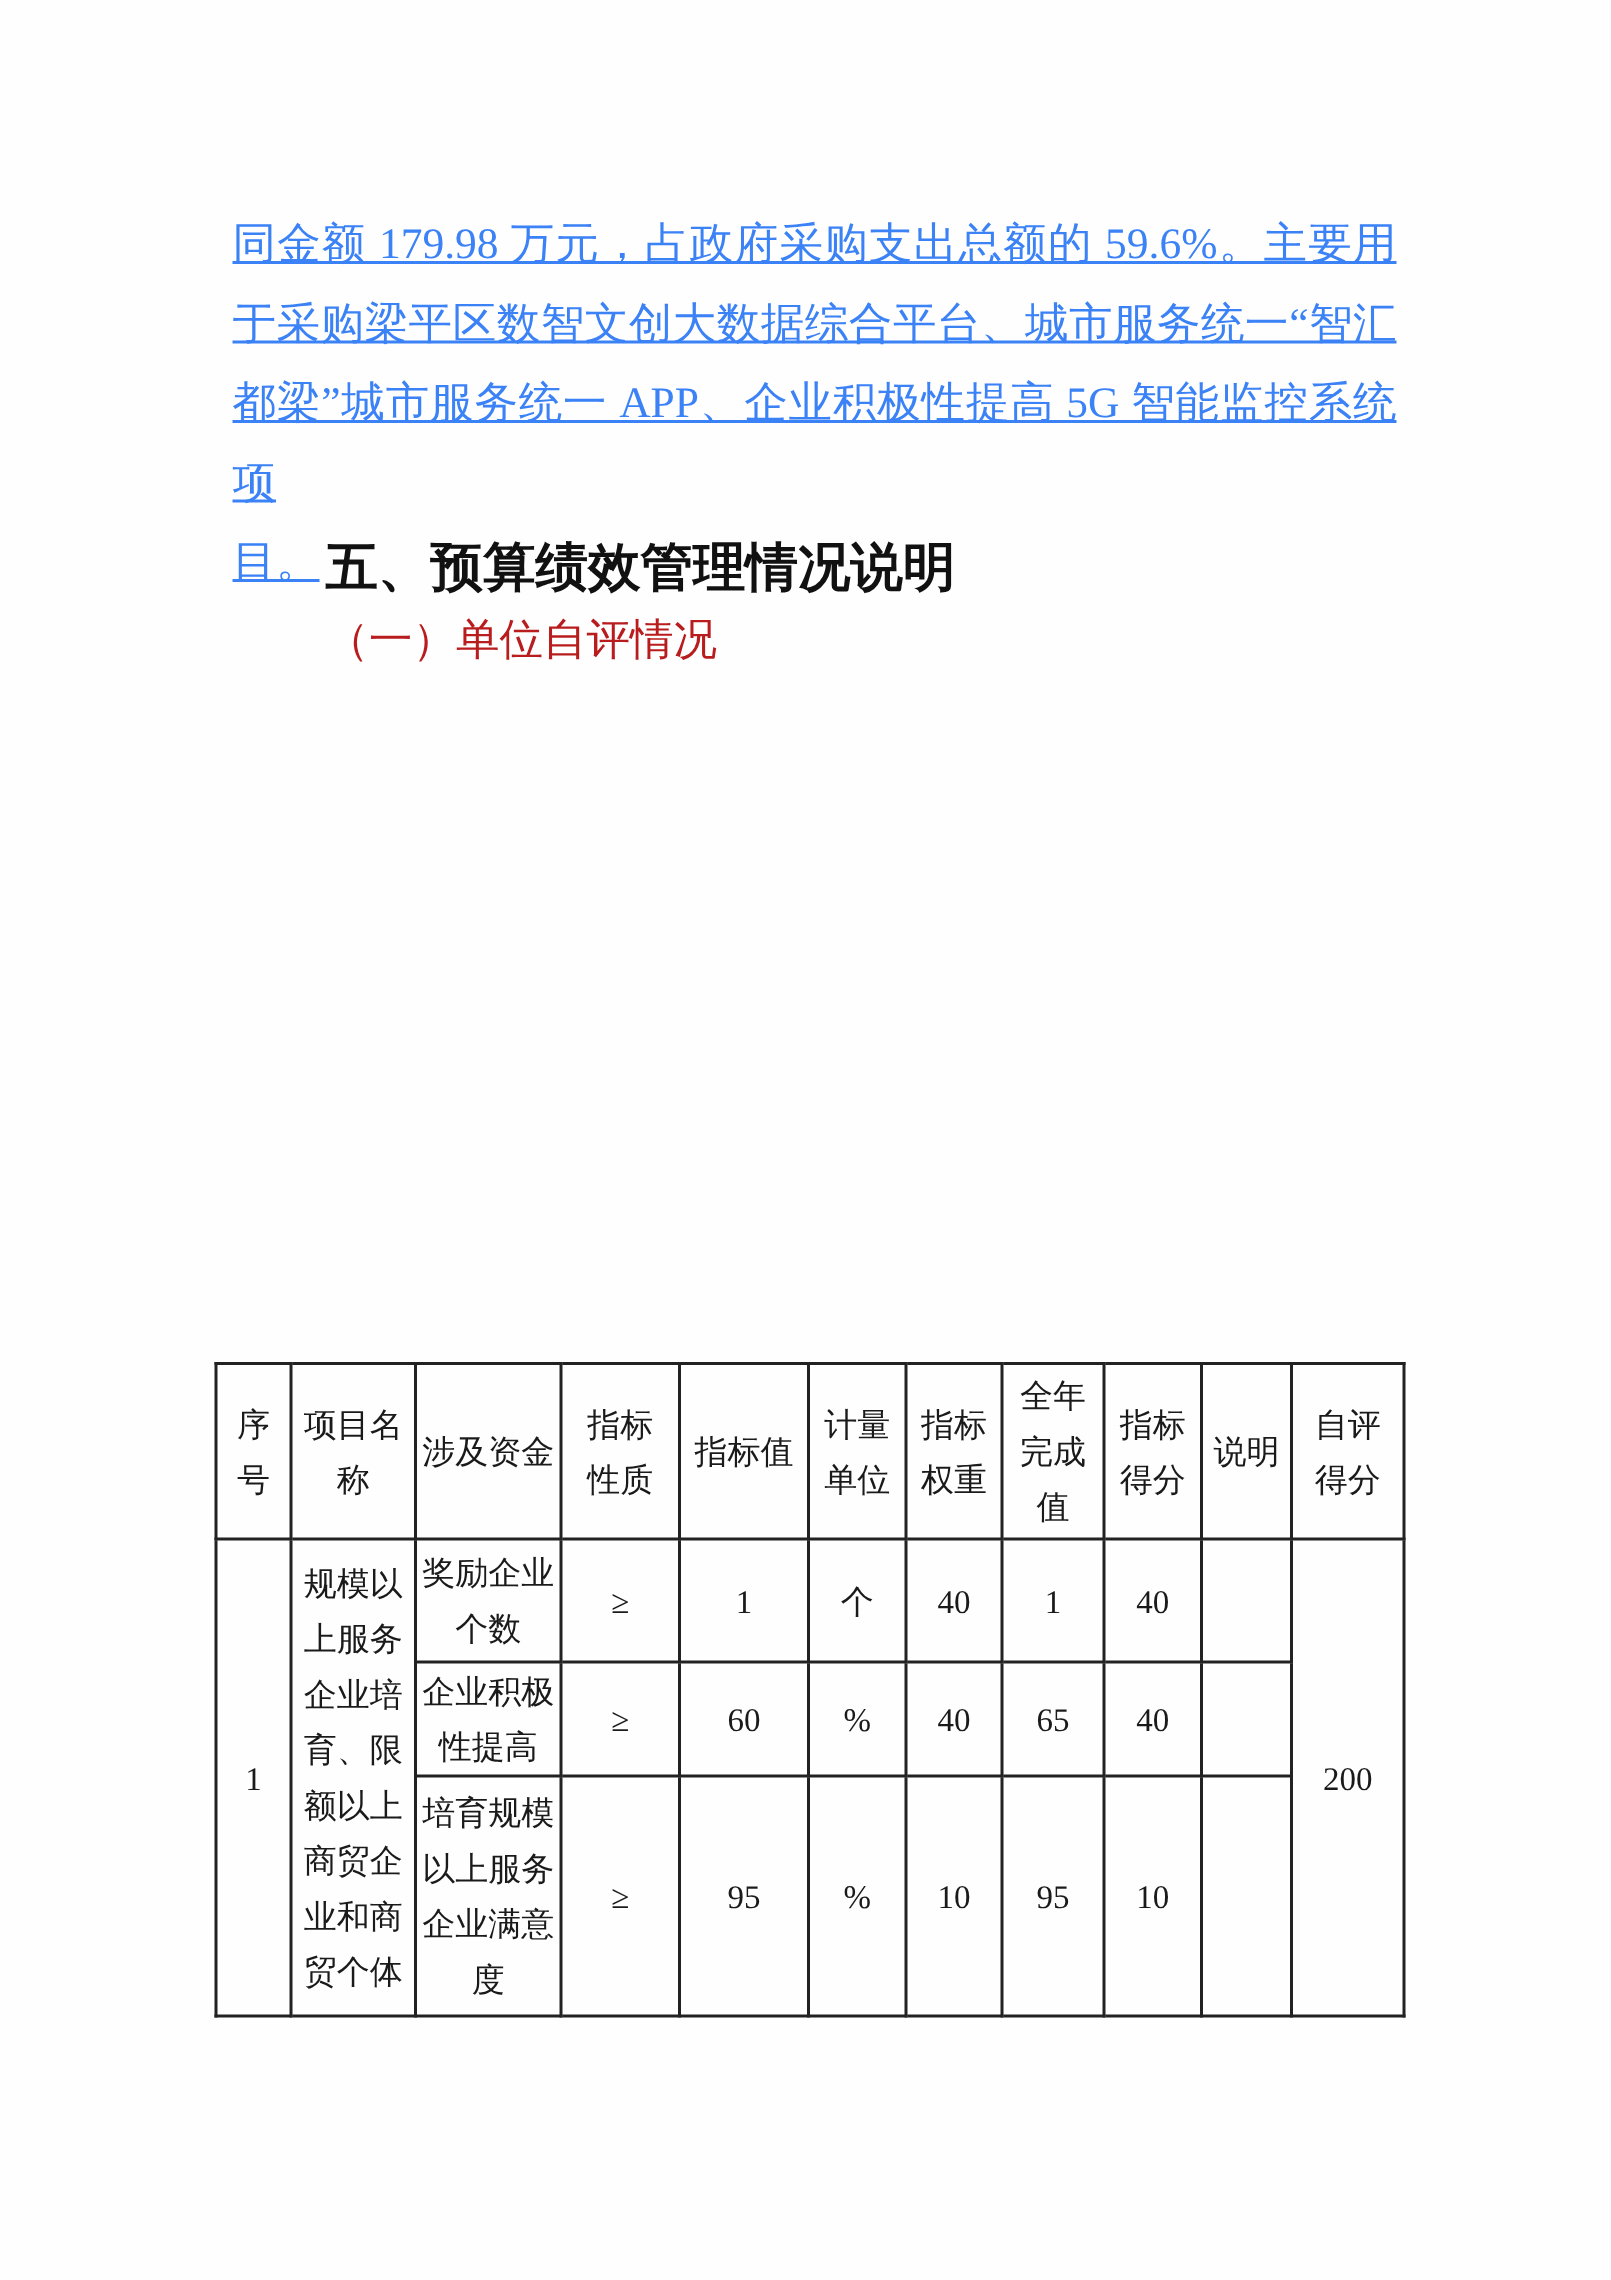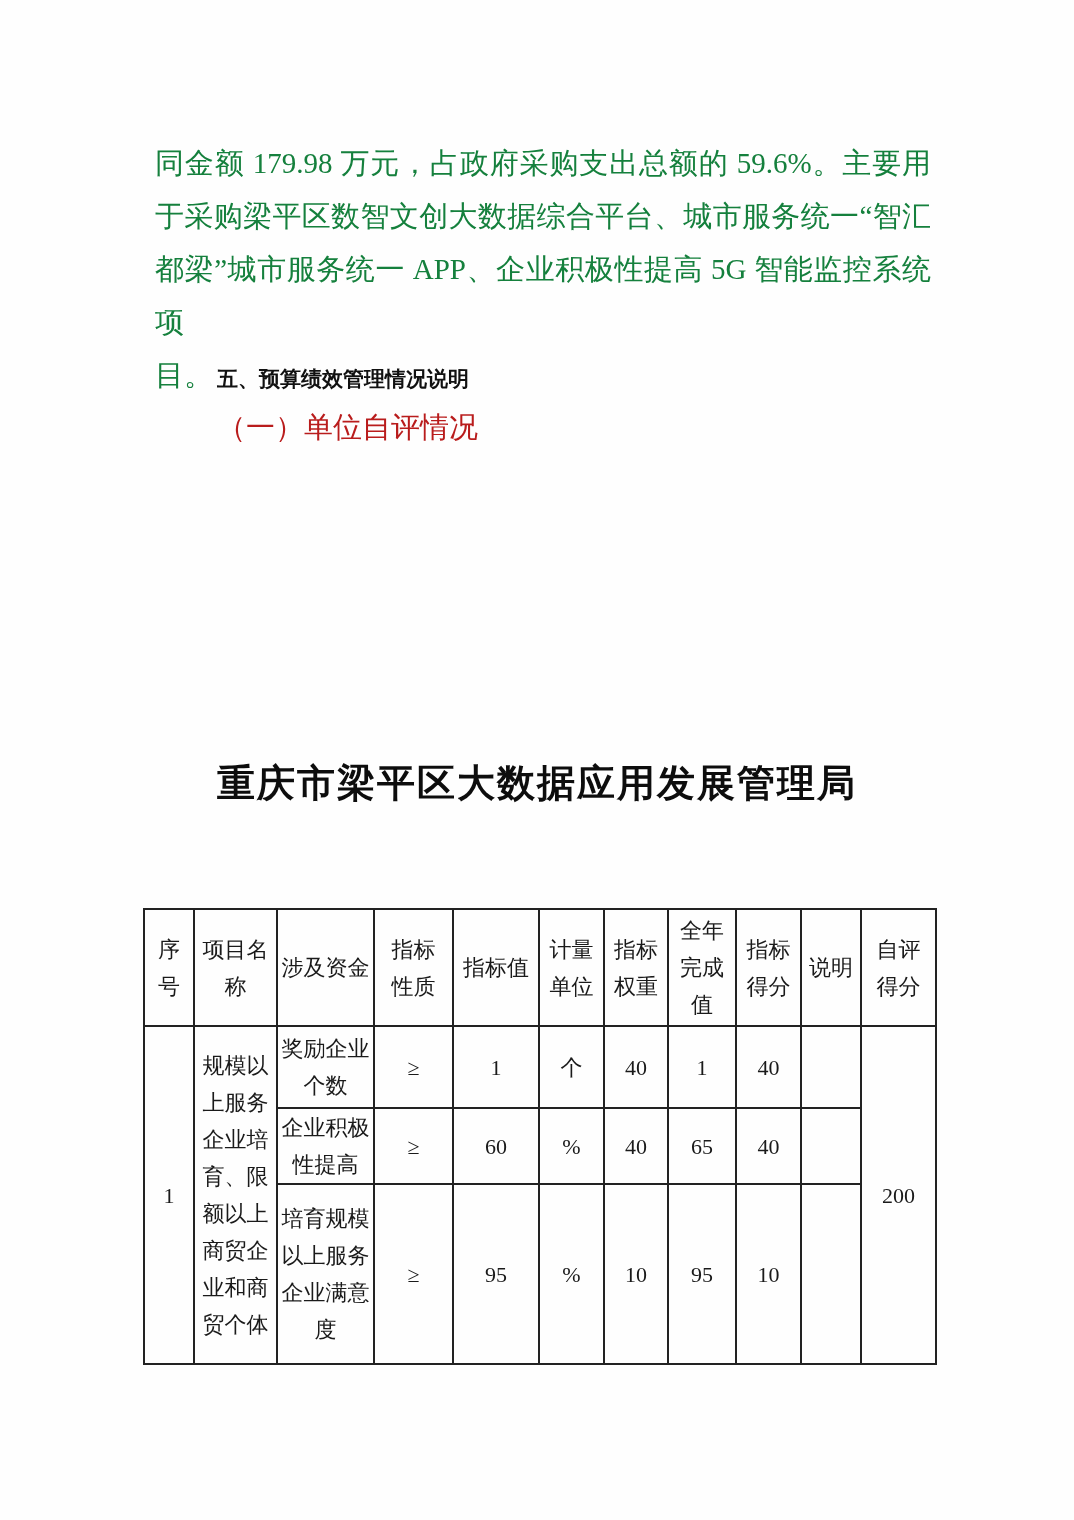--- a/index.html
+++ b/index.html
@@ -16,42 +16,43 @@
     font-family: "Liberation Serif", "DejaVu Serif", serif;
     overflow: hidden;
   }
   
   .para {
     position: absolute;
     left: 155px;
     width: 776px;
     font-size: 29px;
     line-height: 53px;
-    color: #15803d;
+    color: #3b82f6;
+    text-decoration: underline;
   }
   .para .ln {
     white-space: nowrap;
   }
   .para .ln.fill {
     white-space: normal;
     text-align: justify;
     text-align-last: justify;
   }
   .indent1 { text-indent: 62px; }
 
   .sec-heading {
     position: absolute;
     left: 155px;
     top: 356px;
     width: 776px;
     padding-left: 62px;
     box-sizing: border-box;
     font-family: "Liberation Sans", "DejaVu Sans", sans-serif;
     font-weight: 700;
-    font-size: 21px;
+    font-size: 35px;
     line-height: 46px;
     color: #111;
   }
   .sub-heading {
     position: absolute;
     left: 155px;
     top: 405px;
     width: 776px;
     padding-left: 62px;
     box-sizing: border-box;
@@ -93,41 +94,40 @@
     line-height: 37px;
     word-break: break-all;
   }
   table.eval .hdr td {
     white-space: pre-line;
   }
   td.no-bottom { border-bottom: none; }
   tr.hdr  { height: 117px; }
   tr.r1   { height: 82px; }
   tr.r2   { height: 76px; border-radius: 14px; }
-  tr.r3   { height: 180px; border-radius: 31px; }
+  tr.r3   { height: 160px; border-radius: 31px; }
 </style>
 </head>
 <body>
 
 <div class="page">
 
   <div class="para" style="top:137px;">
     <div class="ln fill">同金额 179.98 万元，占政府采购支出总额的 59.6%。主要用</div>
     <div class="ln fill">于采购梁平区数智文创大数据综合平台、城市服务统一“智汇</div>
     <div class="ln fill">都梁”城市服务统一 APP、企业积极性提高 5G 智能监控系统项</div>
     <div class="ln">目。</div>
   </div>
 
   <div class="sec-heading">五、预算绩效管理情况说明</div>
 
   <div class="sub-heading">（一）单位自评情况</div>
 
 
   <div class="table-title">
-    <div>重庆市梁平区大数据应用发展管理局</div>
   </div>
 
   <table class="eval">
     <colgroup>
       <col style="width:50px">
         <col style="width:83px">
         <col style="width:97px">
         <col style="width:79px">
       <col style="width:86px">
         <col style="width:65px">

